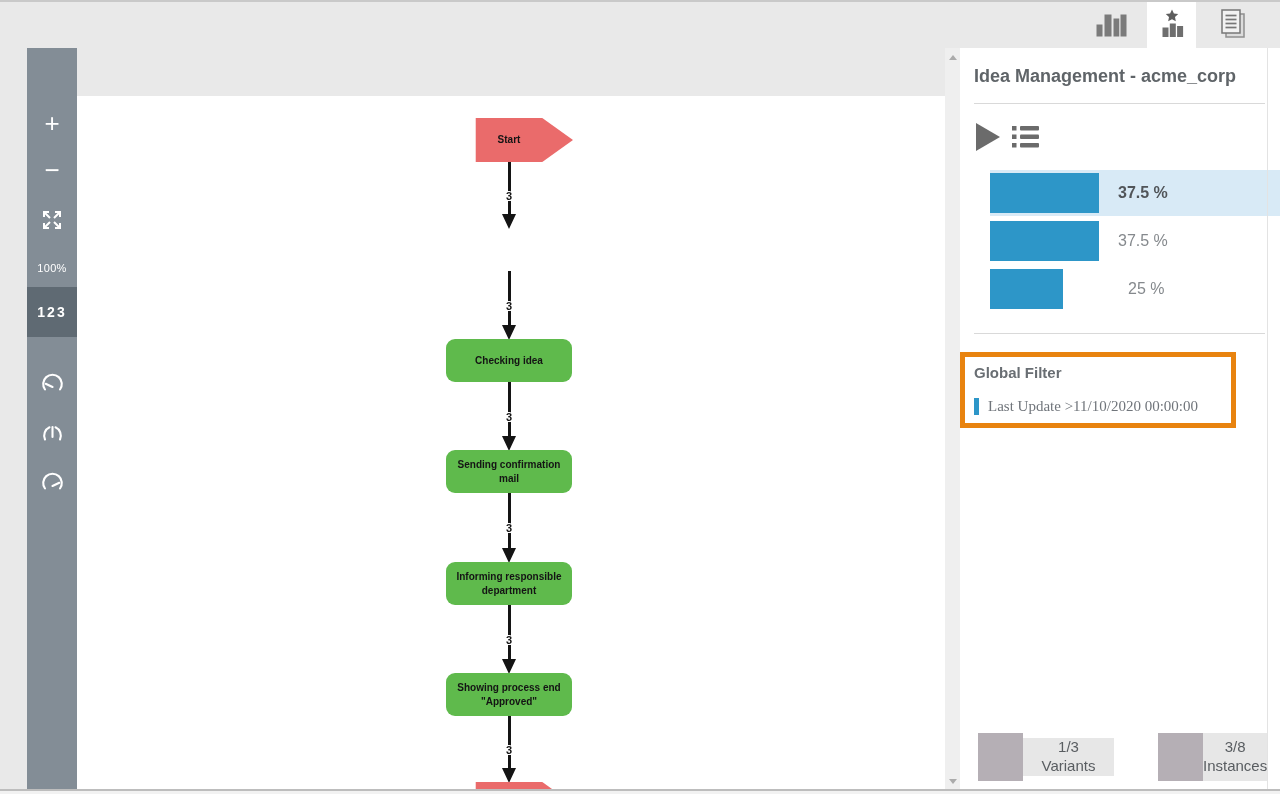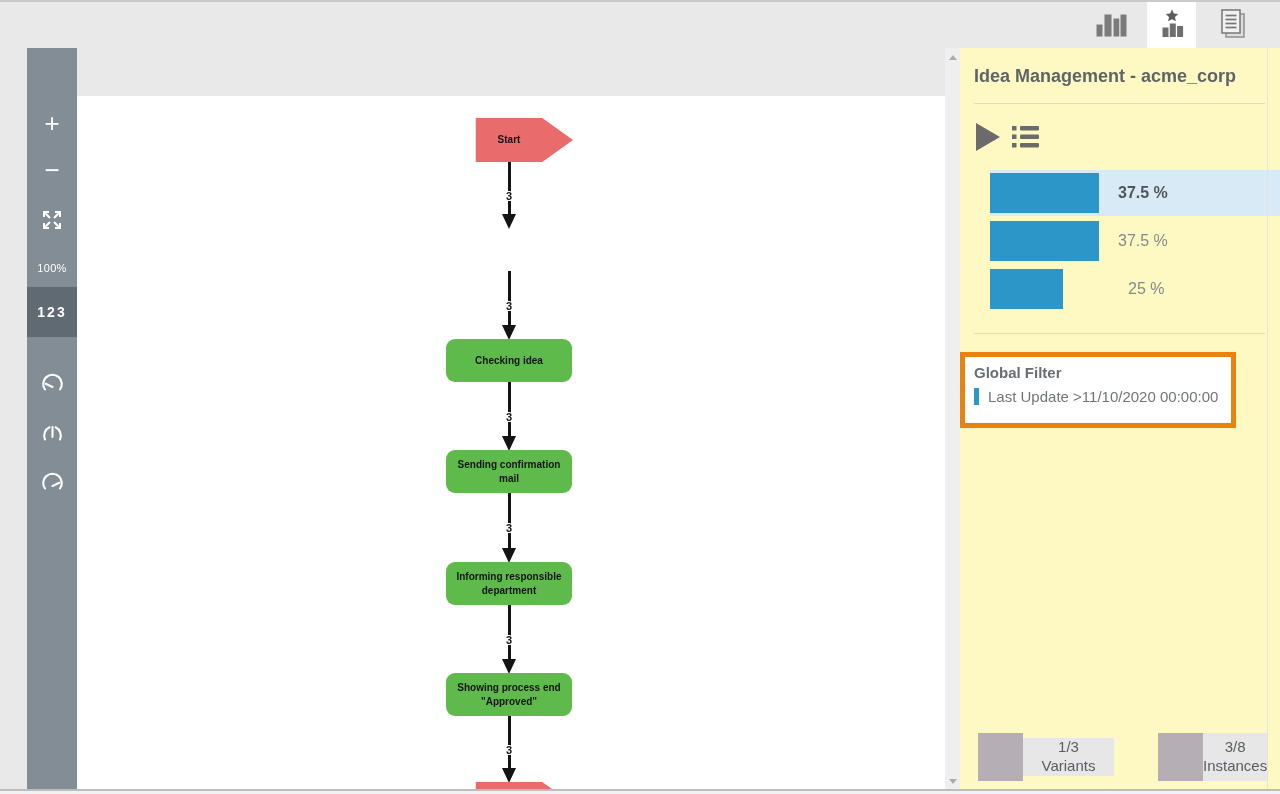--- a/index.html
+++ b/index.html
@@ -48,41 +48,41 @@
     text-shadow:-1px 0 #fff, 1px 0 #fff, 0 -1px #fff, 0 1px #fff, 1px 1px #fff, -1px -1px #fff; }
 
   
   .vscroll { position:absolute; left:945px; top:48px; width:15px; height:741px; background:#efefef; cursor:pointer; }
   .caret-up { position:absolute; left:3.5px; top:7px; width:0; height:0;
     border-left:4px solid transparent; border-right:4px solid transparent; border-bottom:5px solid #ababab; }
   .caret-down { position:absolute; left:3.5px; bottom:5px; width:0; height:0;
     border-left:4px solid transparent; border-right:4px solid transparent; border-top:5px solid #ababab; }
 
   
-  .panel { position:absolute; left:960px; top:48px; width:320px; height:741px; background:#fef9c3; }
+  .panel { position:absolute; left:960px; top:48px; width:320px; height:741px; background:#ffffff; }
   .panel-title { position:absolute; left:14px; top:18px; font-size:18px; font-weight:bold; color:#5f6468; }
   .divider { position:absolute; left:14px; width:291px; height:1px; background:#d9d9d9; }
   .d1 { top:55px; } .d2 { top:285px; }
   .actions { position:absolute; left:15px; top:73px; height:34px; display:flex; align-items:center; }
   .icon-btn { background:none; border:none; cursor:pointer; display:flex; align-items:center; justify-content:center; }
   .icon-btn + .icon-btn { margin-left:11px; }
 
   .chart { position:absolute; left:0; top:122px; width:360px;padding-left:16px; }
   .crow { position:relative; width:290px; margin:0 0 2px 14px; height:46px; }
   .crow.hl { background:#d8eaf6; }
   .crow .bar { position:absolute; left:0; top:3px; height:40px; background:#2d96c8; }
   .crow .clabel { position:absolute; left:128px; top:0; height:46px; display:flex; align-items:center;
     font-size:16px; color:#85898d; }
   .crow.hl .clabel { font-weight:bold; color:#515559; }
   .crow:nth-child(3) .clabel { left:138px; }
 
   .gfilter { position:absolute; left:0; top:304px; width:276px; height:76px;
     border:5px solid #e8830f; background:#fff; padding:7px 9px; cursor:pointer; }
   .gfilter h2 { font-size:15px; font-weight:bold; color:#696e73; }
-  .gfitem { display:flex; align-items:center; margin-top:7px; }
+  .gfitem { display:flex; align-items:center; margin-top:17px;font-family:Liberation Serif, serif; }
   .gfmark { width:5px; height:17px; background:#2d96c8; margin-right:9px; flex:none; }
   .gftext { font-size:15px; color:#70757b; white-space:nowrap; }
 
   .pfoot { position:absolute; left:0; top:685px; width:320px; height:48px; }
   .badge { position:absolute; top:0; height:48px; display:flex; cursor:pointer; }
   .badge.b1 { left:18px; width:136px;align-items:center; }
   .badge.b2 { left:162px; width:137px;padding-left:36px; }
   .badge .sq { width:45px; height:48px; background:#b5afb5; flex:none; }
   .badge .btxt { flex:1; background:#e7e7e7; display:flex; flex-direction:column; align-items:center;
     justify-content:center; font-size:15px; color:#595d61; line-height:1.25; }

